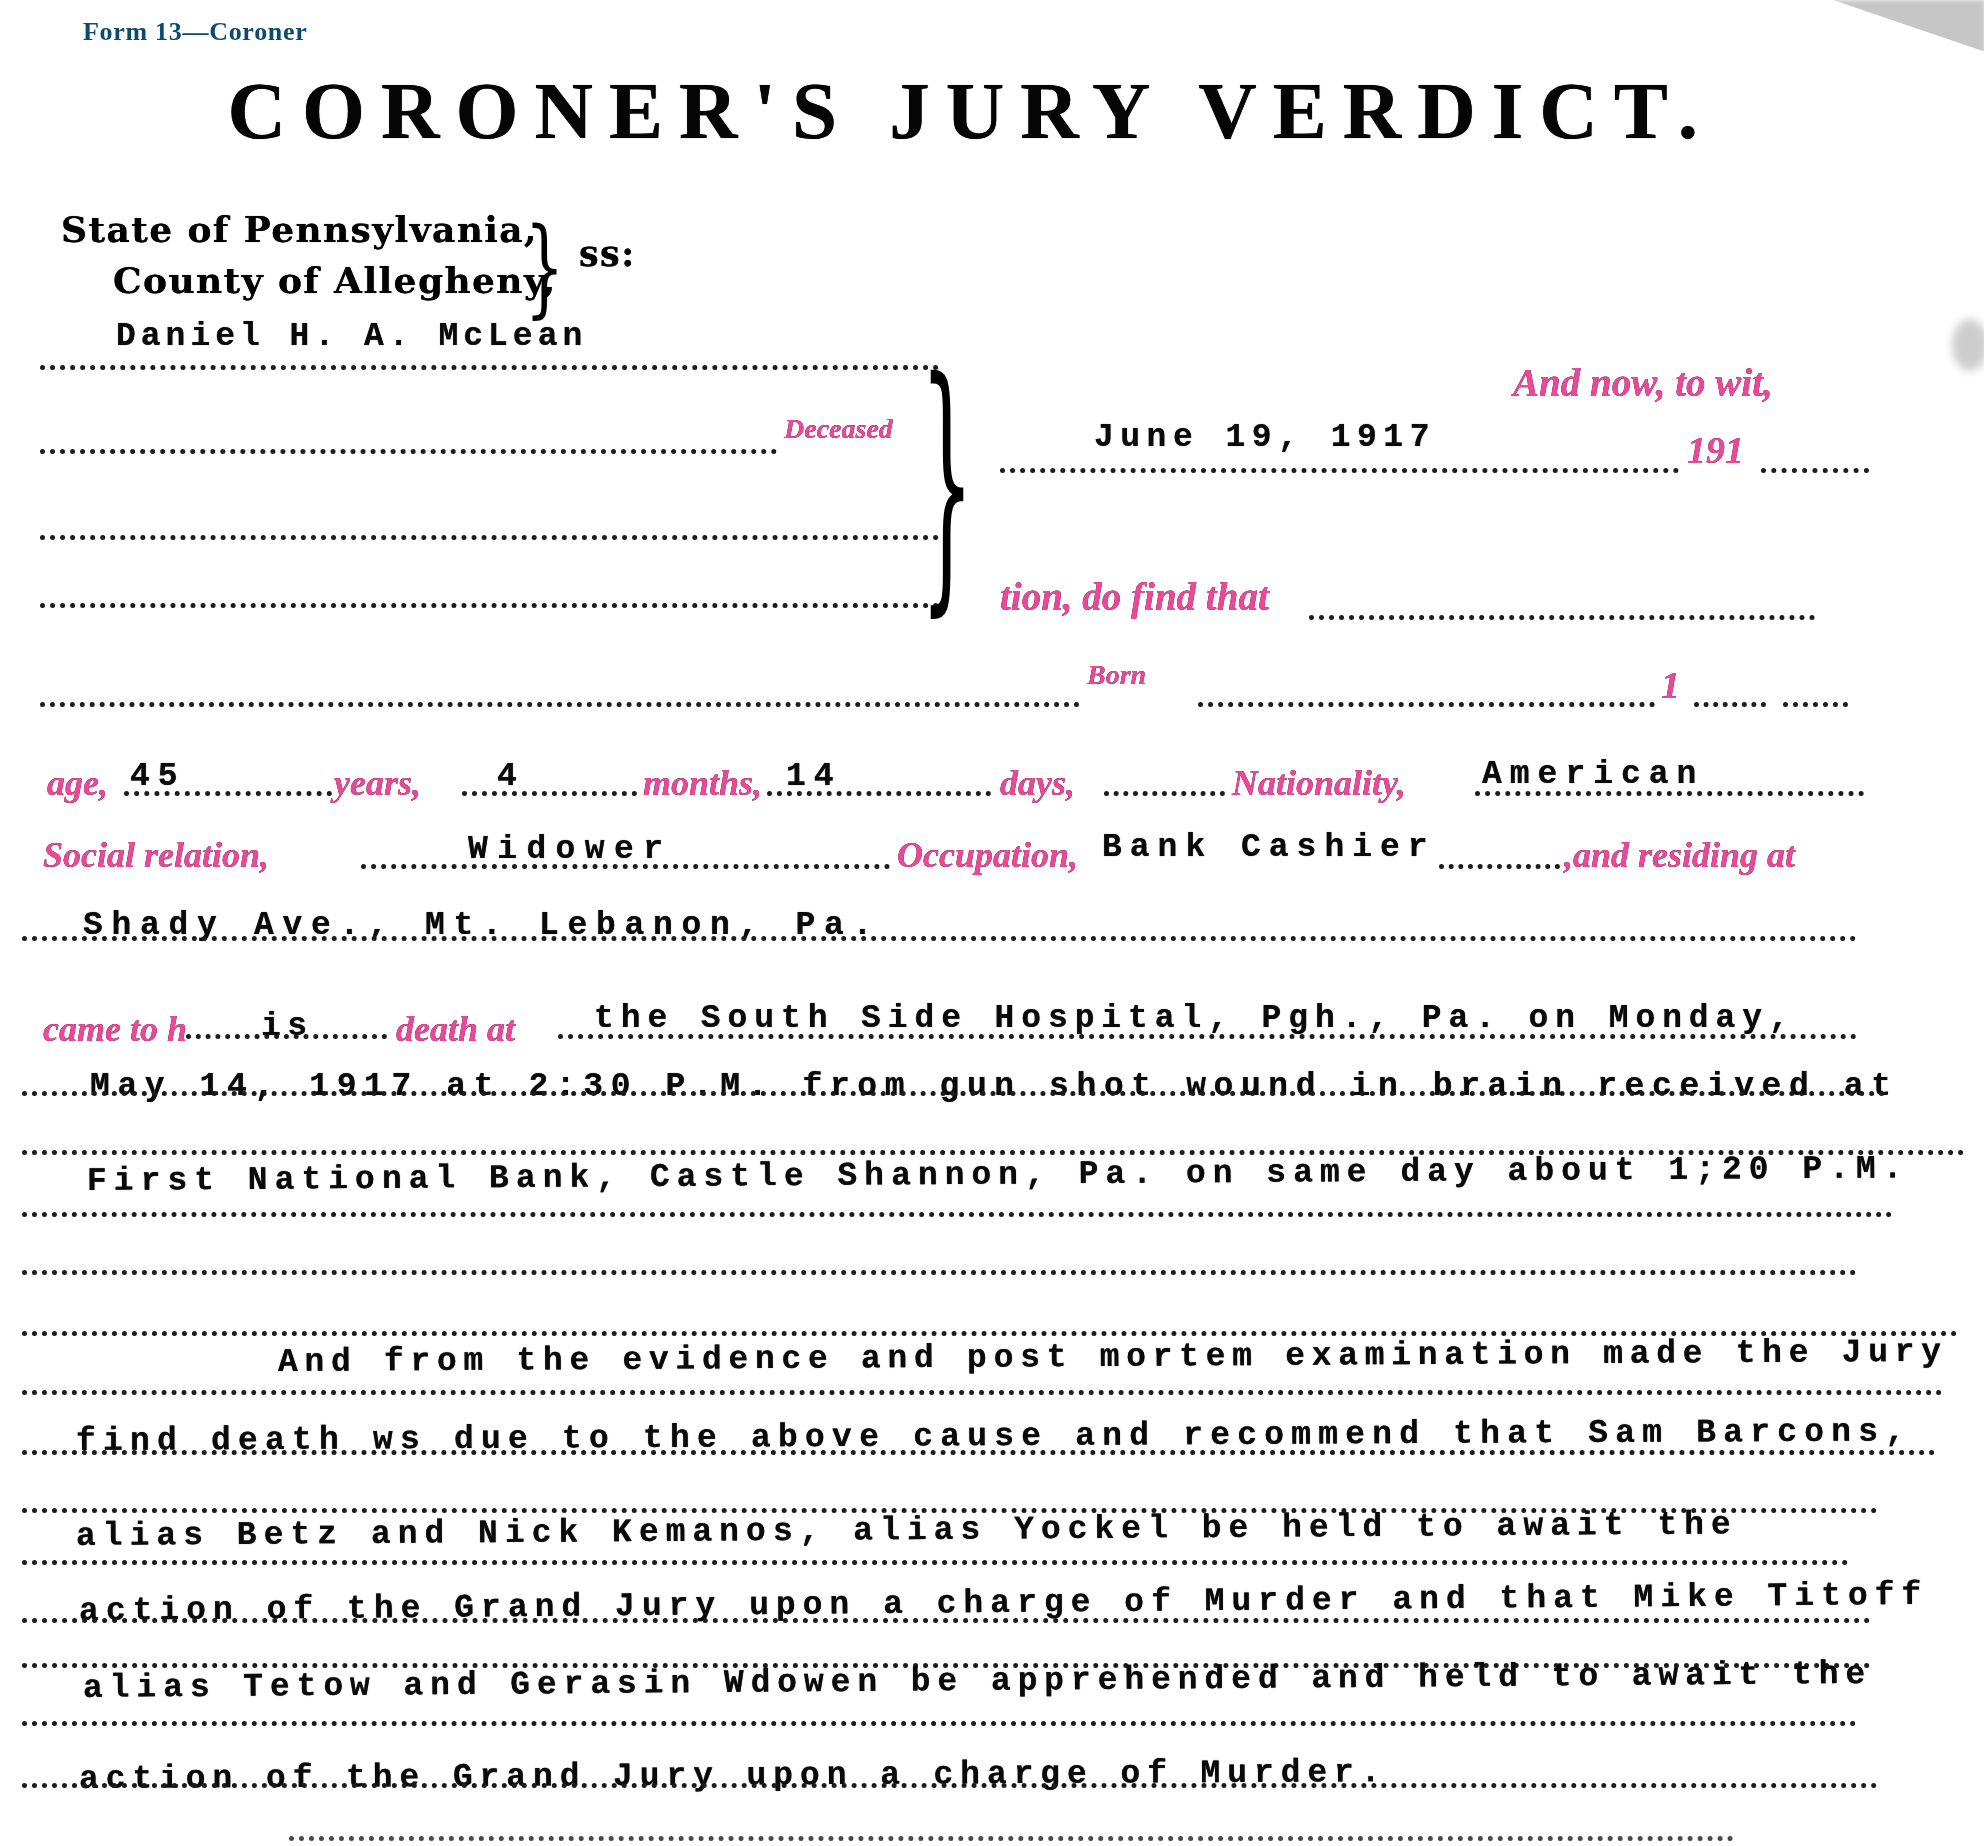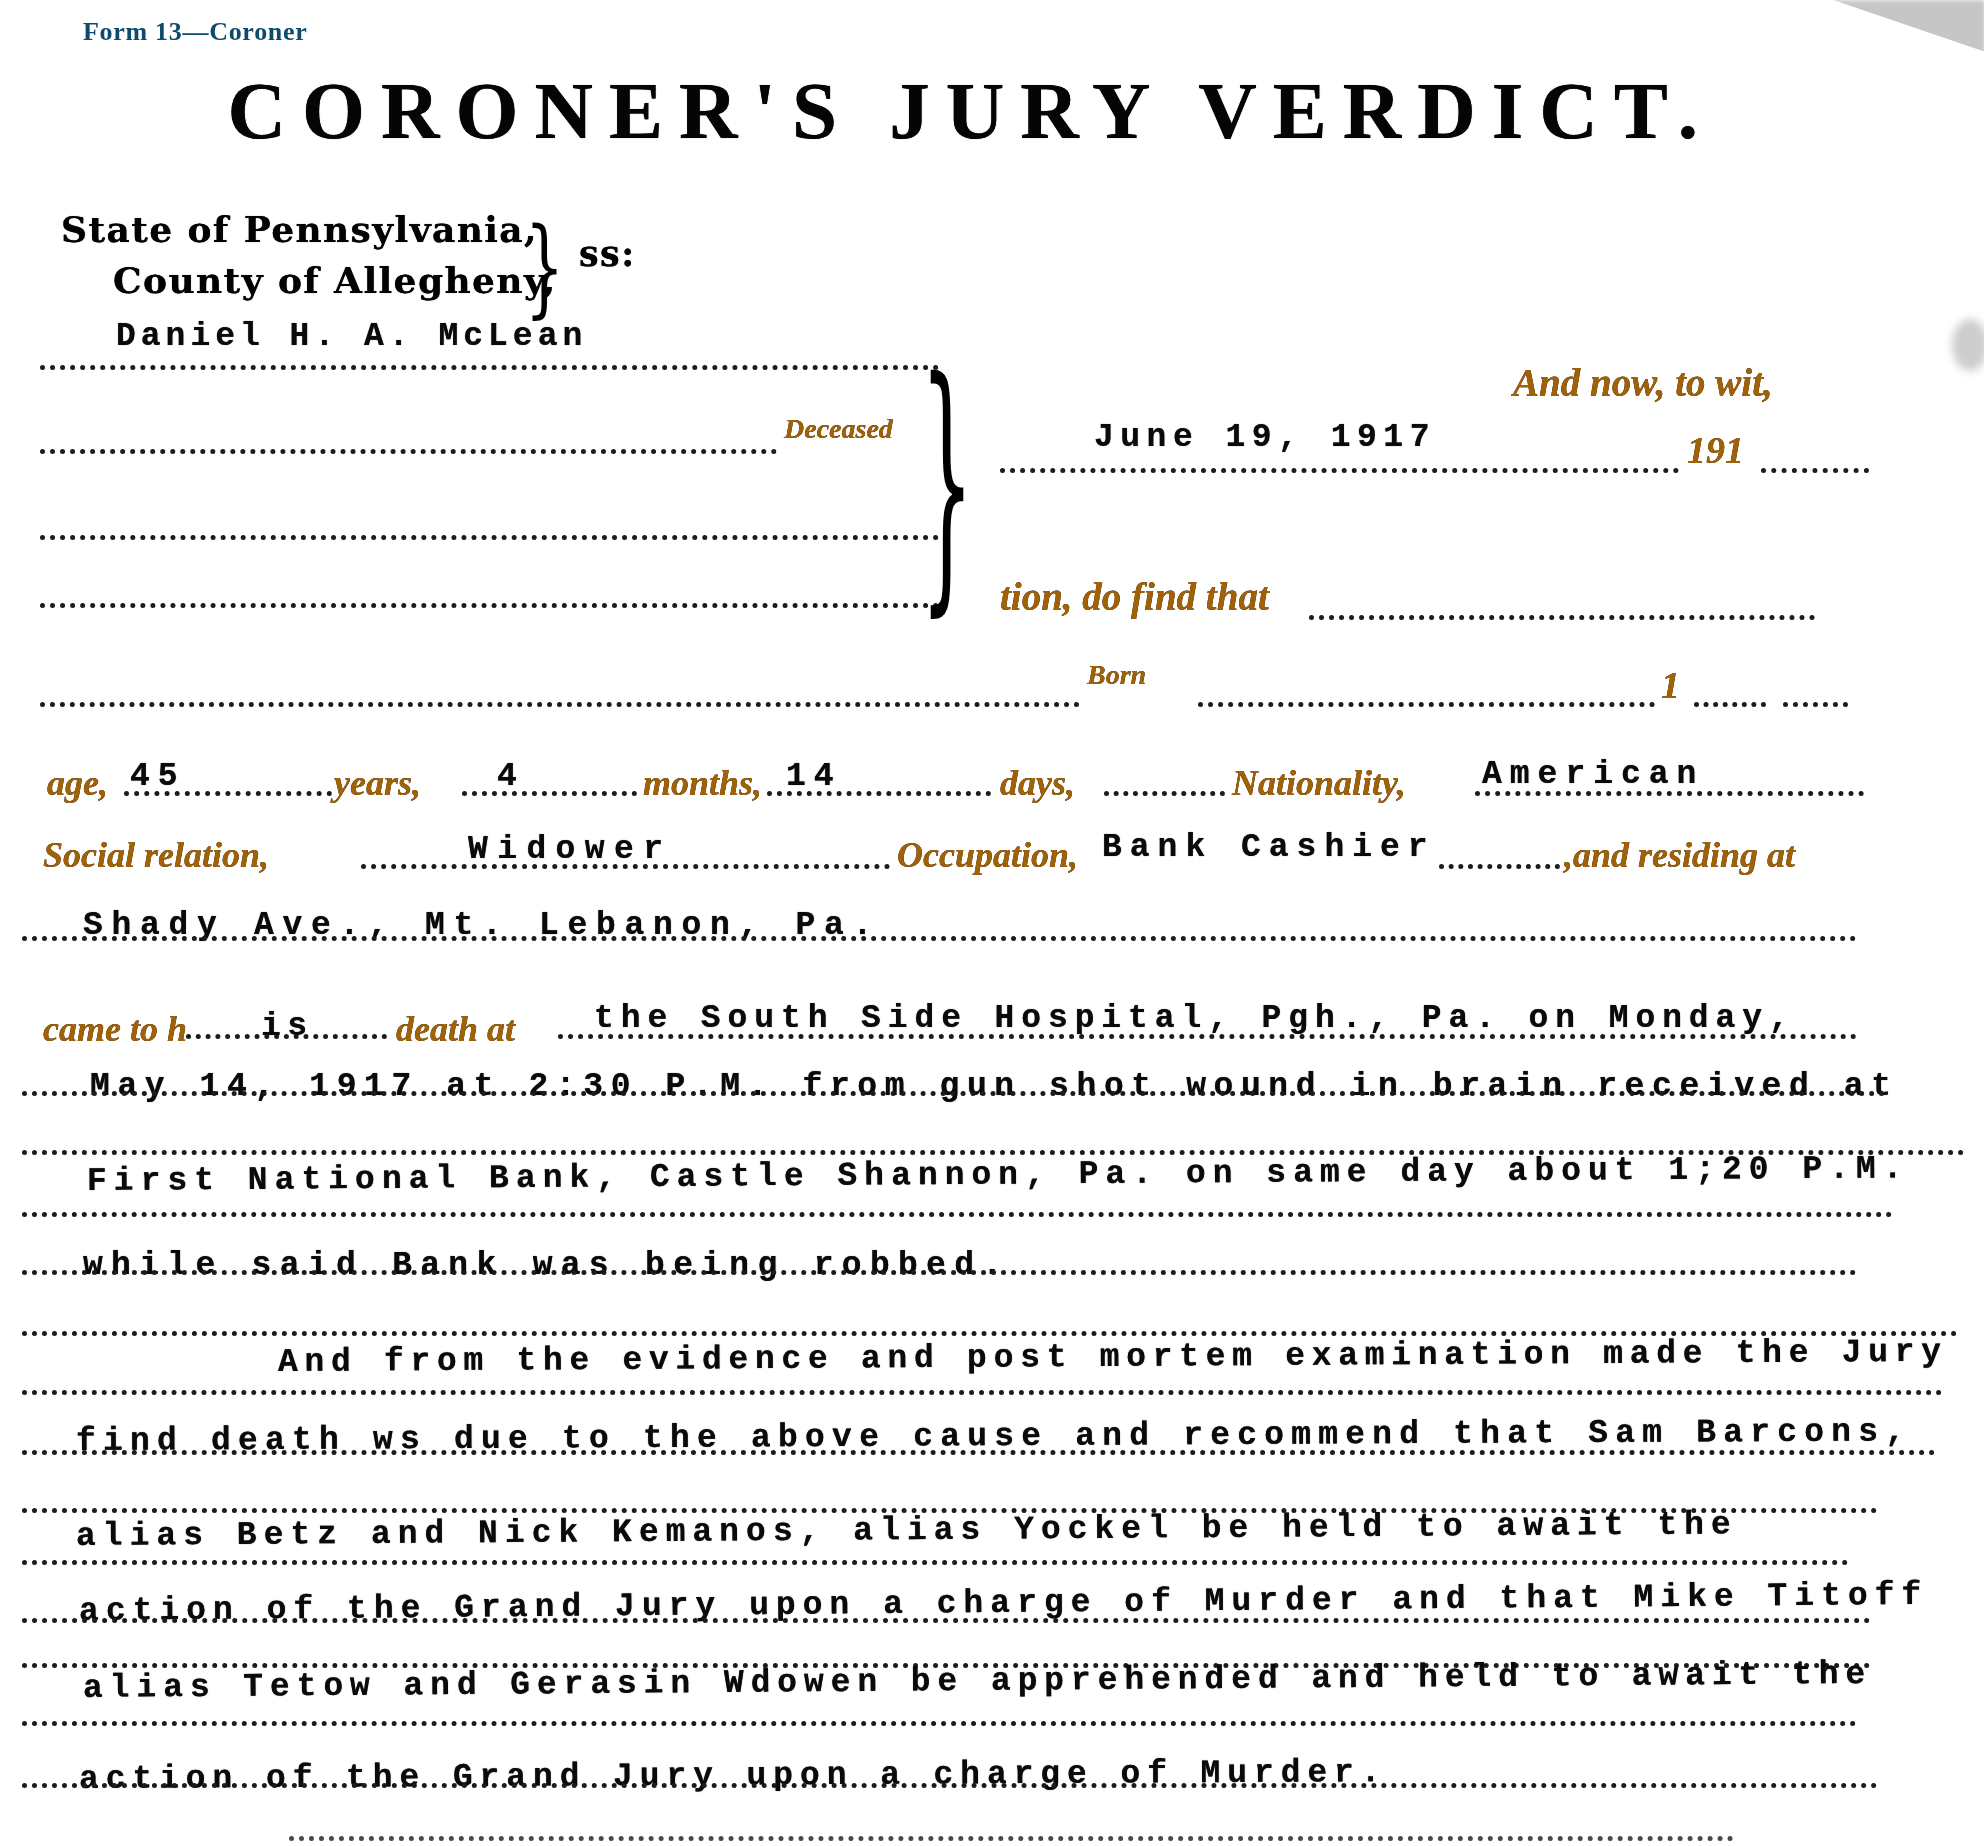--- a/index.html
+++ b/index.html
@@ -8,21 +8,21 @@
   .page{position:absolute;left:0;top:0;width:1985px;height:1846px;background:#fff;}
   .abs{position:absolute;white-space:nowrap;}
   
   .form-small{font-family:"Liberation Serif","DejaVu Serif",serif;font-weight:700;
        font-size:26px;letter-spacing:0.7px;color:#0c4a6e;filter:blur(0.4px);}
   .doc-title{font-family:"Liberation Serif","DejaVu Serif",serif;font-weight:700;
        font-size:81px;letter-spacing:16px;color:#050505;text-shadow:0 0 0.7px #000;}
   .gothic{font-family:"DejaVu Serif","Liberation Serif",serif;font-weight:700;
        font-size:36px;letter-spacing:1.4px;color:#020202;text-shadow:0 0 0.7px #000;}
   .ital{font-family:"Liberation Serif","DejaVu Serif",serif;font-style:italic;
-       font-weight:700;font-size:39px;color:#a16207;text-shadow:0 0 0.4px #000;}
+       font-weight:700;font-size:39px;color:#ec4899;text-shadow:0 0 0.4px #000;}
   .ital50{font-size:36px;}
   .ital56{font-size:28px;}
   
   .typed{font-family:"Liberation Mono","DejaVu Sans Mono",monospace;font-weight:700;
        font-size:33px;color:#0a0a0a;text-shadow:0 0 0.9px rgba(0,0,0,.8);}
   
   .dots{position:absolute;height:0;border-bottom:5px dotted #1c1c1c;}
   .dots.faint{opacity:.8;}
   
   .brace{position:absolute;font-family:"DejaVu Serif",serif;font-weight:400;color:#000;
@@ -113,21 +113,20 @@
   <div class="dots" style="left:558px;top:1034px;width:1299px;"></div>
   <div class="abs typed" style="left:594px;top:1000px;letter-spacing:6.9px;">the South Side Hospital, Pgh., Pa. on Monday,</div>
 
   <div class="abs typed" style="left:90px;top:1068px;letter-spacing:7.6px;">May 14, 1917 at 2:30 P.M. from gun shot wound in brain received at</div>
   <div class="dots" style="left:21.7px;top:1091px;width:1864px;"></div>
 
   <div class="dots" style="left:21.7px;top:1150px;width:1943px;"></div>
   <div class="abs typed" style="left:87px;top:1163px;letter-spacing:7px;transform:rotate(-0.4deg);transform-origin:left center;">First National Bank, Castle Shannon, Pa. on same day about 1;20 P.M.</div>
   <div class="dots" style="left:21.7px;top:1212px;width:1871px;"></div>
 
-  <div class="abs typed" style="left:83px;top:1247px;letter-spacing:8.3px;">while said Bank was being robbed.</div>
   <div class="dots" style="left:21.7px;top:1270px;width:1835px;"></div>
 
   <div class="dots" style="left:21.7px;top:1331px;width:1936px;"></div>
   <div class="abs typed" style="left:278px;top:1344px;letter-spacing:6.7px;transform:rotate(-0.35deg);transform-origin:left center;">And from the evidence and post mortem examination made the Jury</div>
   <div class="dots" style="left:21.7px;top:1390px;width:1921px;"></div>
 
   <div class="abs typed" style="left:76px;top:1423px;letter-spacing:7.2px;transform:rotate(-0.3deg);transform-origin:left center;">find death ws due to the above cause and recommend that Sam Barcons,</div>
   <div class="dots" style="left:21.7px;top:1450px;width:1914px;"></div>
 
   <div class="dots" style="left:21.7px;top:1508px;width:1856px;"></div>

